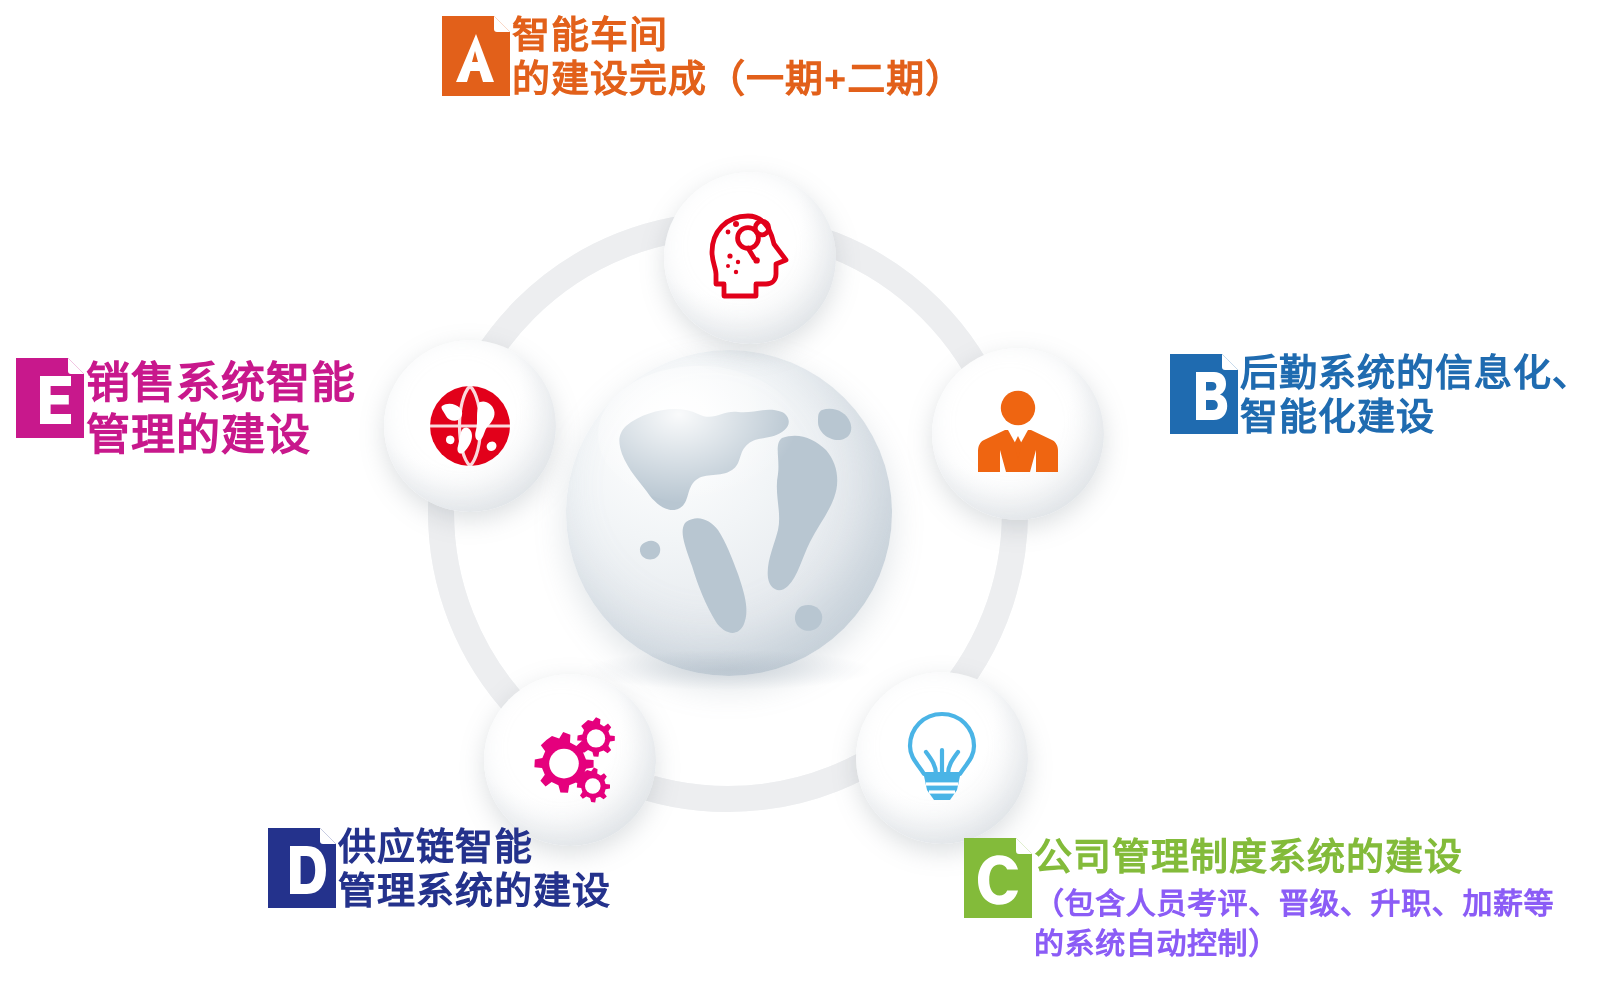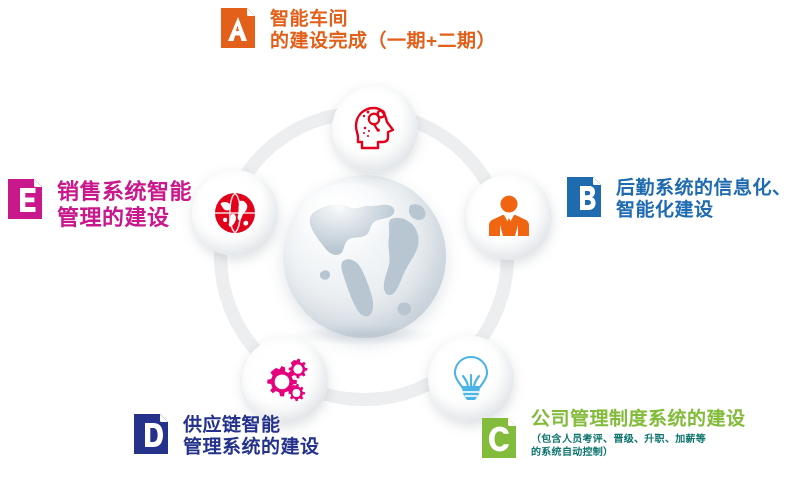--- a/index.html
+++ b/index.html
@@ -98,21 +98,21 @@
   .node-b { left: 466px; top: 174px; }
   .node-c { left: 428px; top: 336px; }
   .node-d { left: 242px; top: 337px; }
   .node-e { left: 192px; top: 170px; }
 
   
   .label {
     position: absolute;
     display: flex;
     align-items: flex-start;
-    gap: 15px;
+    gap: 1px;
   }
   .badge {
     position: relative;
     flex: 0 0 auto;
     width: 34px;
     height: 40px;
   }
   .badge svg { display:block; }
 
   .label-text {
@@ -127,27 +127,27 @@
     letter-spacing: 0.3px;
     white-space: pre-line;
     margin-top: 2px;
   }
 
   
   .label-a { left: 221px; top: 8px; }
   .label-a .label-text { color: #e2601a; font-size: 19px; }
 
   
-  .label-b { left: 542px; top: 177px; padding-left: 25px; }
+  .label-b { left: 560px; top: 177px; padding-left: 25px; }
   .label-b .label-text { color: #1f6bb0; font-size: 19px; }
 
   
-  .label-c { left: 482px; top: 408px; align-items: flex-end; }
+  .label-c { left: 482px; top: 419px; }
   .label-c .label-text { color: #83bb3a; font-size: 19px; }
-  .label-c .label-sub  { color: #0f766e; font-size: 10px; }
+  .label-c .label-sub  { color: #8b5cf6; font-size: 15px; }
 
   
   .label-d { left: 86px; top: 414px; margin-left: 48px; }
   .label-d .label-text { color: #24328c; font-size: 19px; }
 
   
   .label-e { left: 8px; top: 179px; }
   .label-e .label-text { color: #c8188c; font-size: 22px; }
 
   .stack { display: flex; flex-direction: column; }

